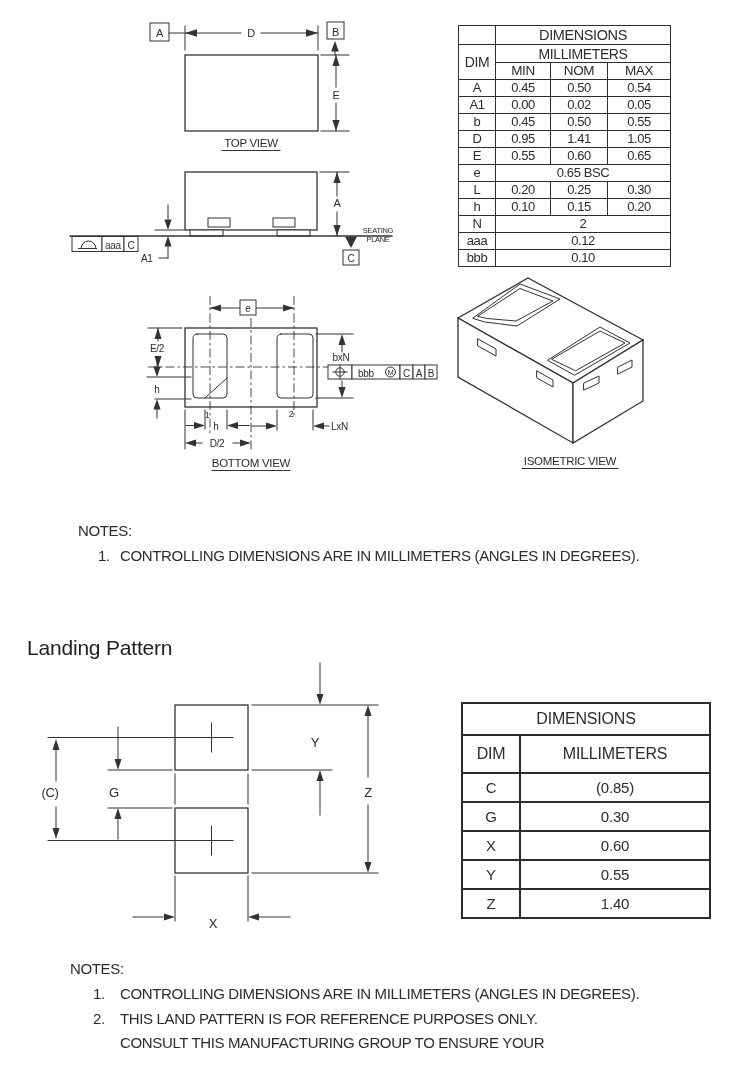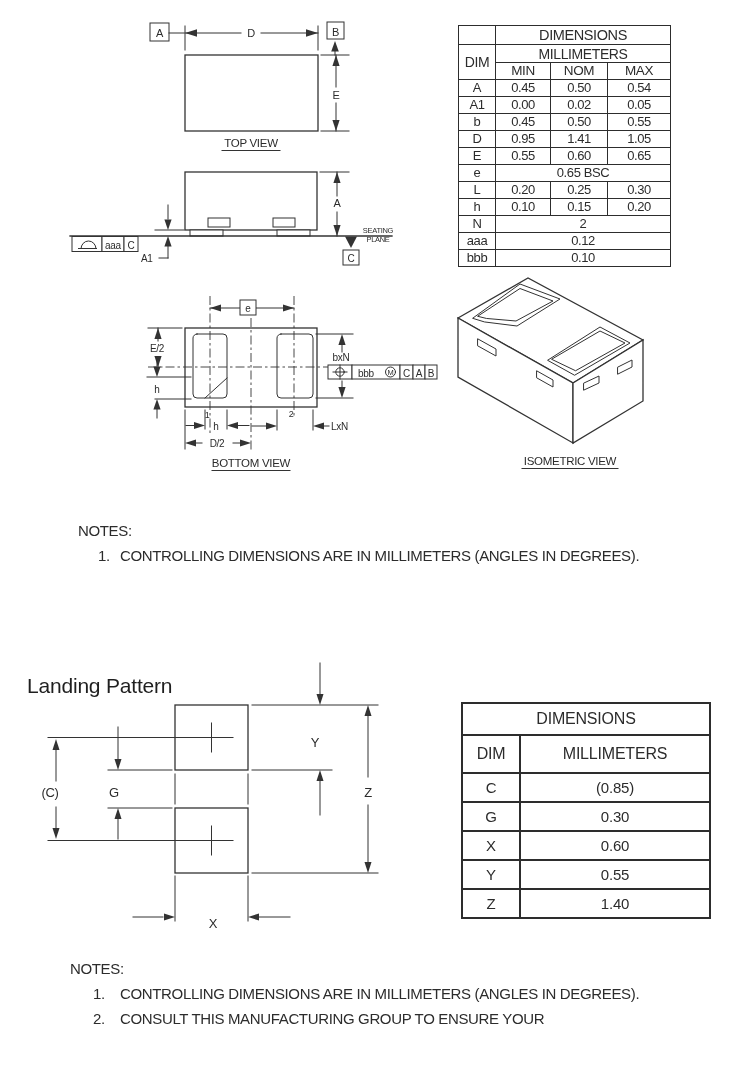--- a/index.html
+++ b/index.html
@@ -28,21 +28,21 @@
     font-size:15px;letter-spacing:-0.2px;height:27px;}
   .land-table .hrow1 td{height:30px;font-size:16px;}
   .land-table .hrow2 td{height:36px;font-size:16px;}
   
   .notes{position:absolute;font-size:15px;letter-spacing:-0.35px;color:#2c2c2c;}
   .notes .note-row{position:relative;padding-left:42px;margin-top:9px;line-height:16px;}
   .notes .note-num{position:absolute;left:20px;}
   .notes2 .note-row{padding-left:50px;}
   .notes2 .note-num{left:23px;}
   .notes .note-cont{padding-left:50px;margin-top:8px;line-height:16px;}
-  .landing-heading{position:absolute;left:27px;top:674px;font-size:21px;letter-spacing:-0.2px;color:#1f1f1f;}
+  .landing-heading{position:absolute;left:27px;top:636px;font-size:21px;letter-spacing:-0.2px;color:#1f1f1f;}
 </style>
 </head>
 <body>
 
 <div class="page">
 
   <svg width="750" height="490" viewBox="0 0 750 490" style="left:0;top:0;">
 
     <g>
       <rect class="ln" x="185" y="55" width="133" height="76"></rect>
@@ -438,17 +438,18 @@
     </table>
 
   <div class="notes notes2" style="left:70px;top:960px;width:660px;">
     <div>NOTES:</div>
     <div class="note-row">
       <span class="note-num">1.</span>
       <span>CONTROLLING DIMENSIONS ARE IN MILLIMETERS (ANGLES IN DEGREES).</span>
     </div>
     <div class="note-row">
       <span class="note-num">2.</span>
+      <span>THIS LAND PATTERN IS FOR REFERENCE PURPOSES ONLY.</span>
     </div>
     <div class="note-cont">CONSULT THIS MANUFACTURING GROUP TO ENSURE YOUR</div>
   </div>
 
 </div>
 
 </body></html>

